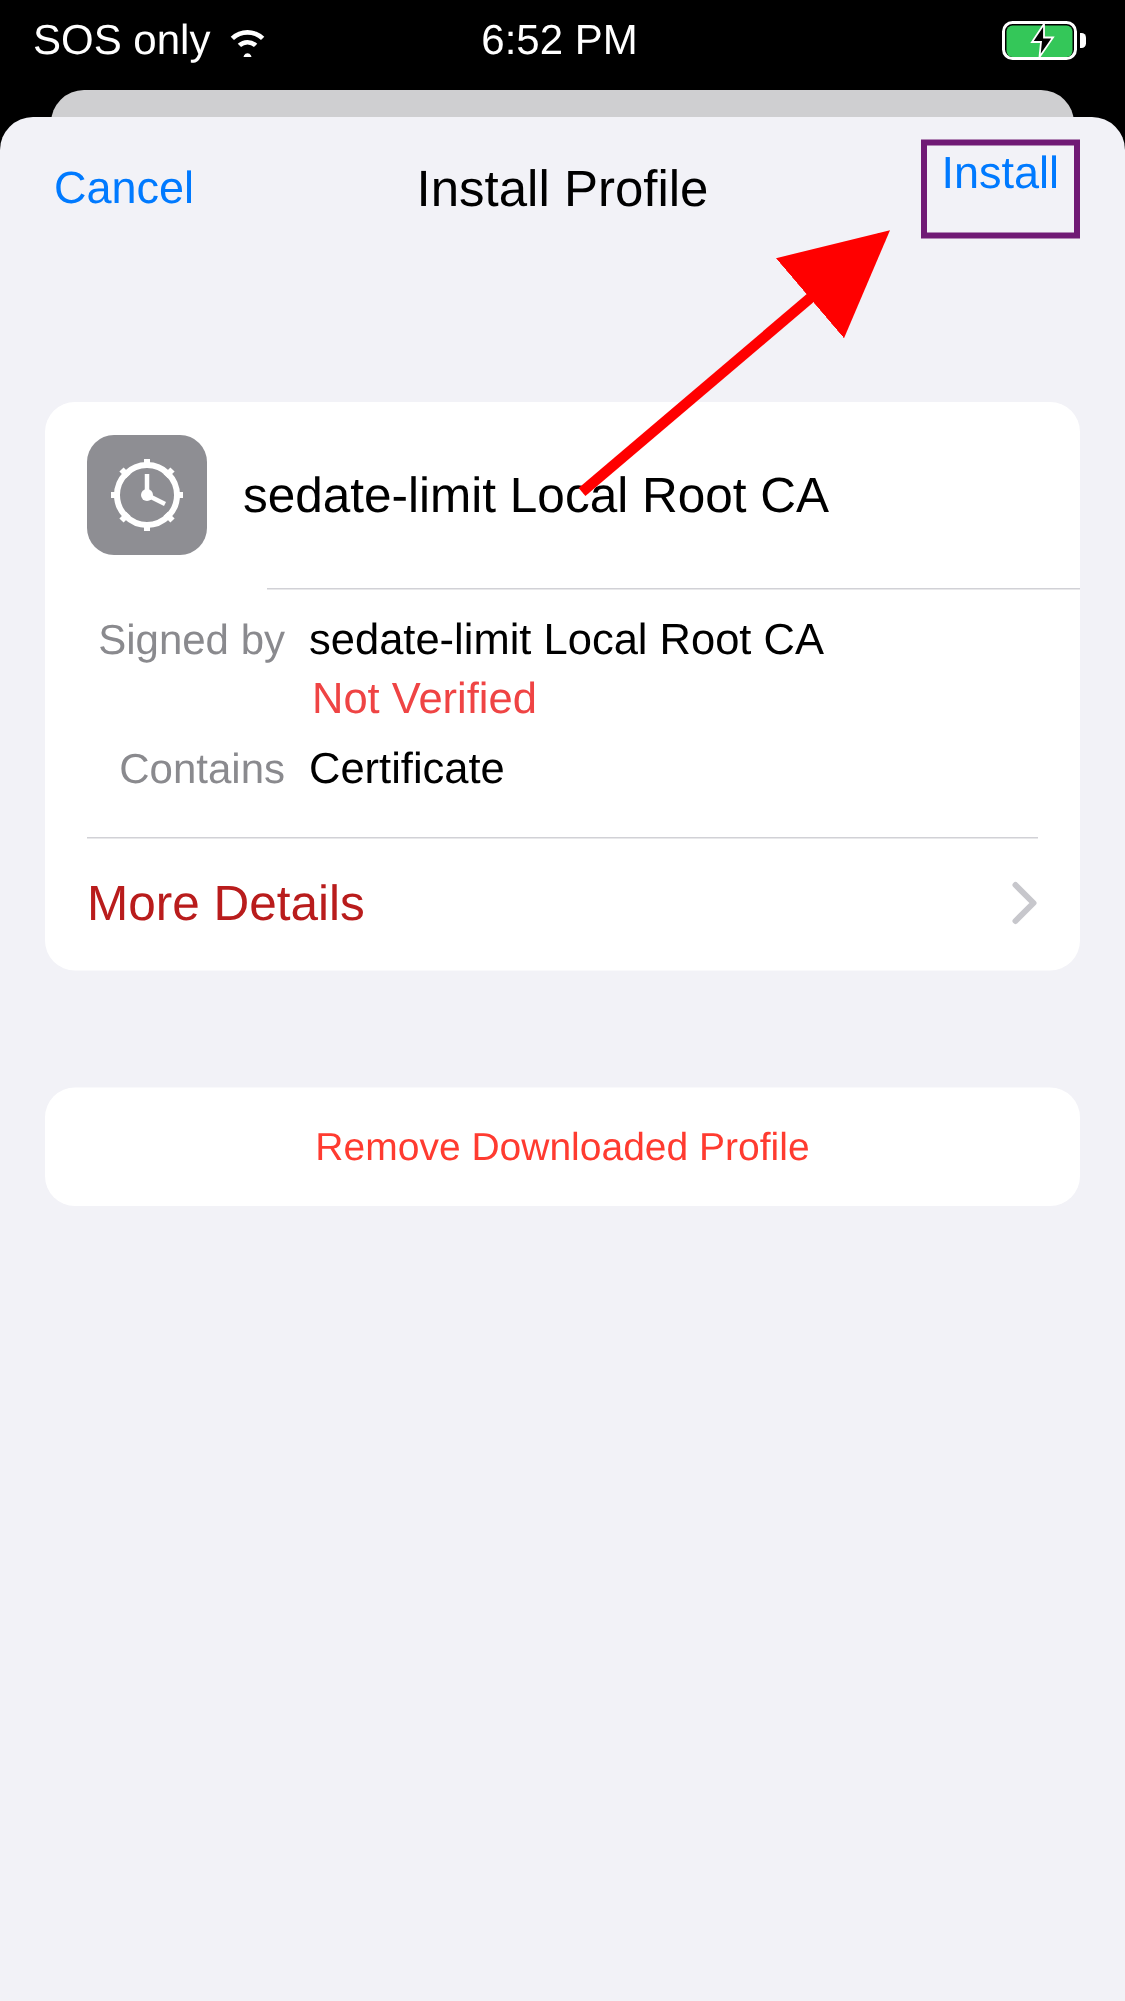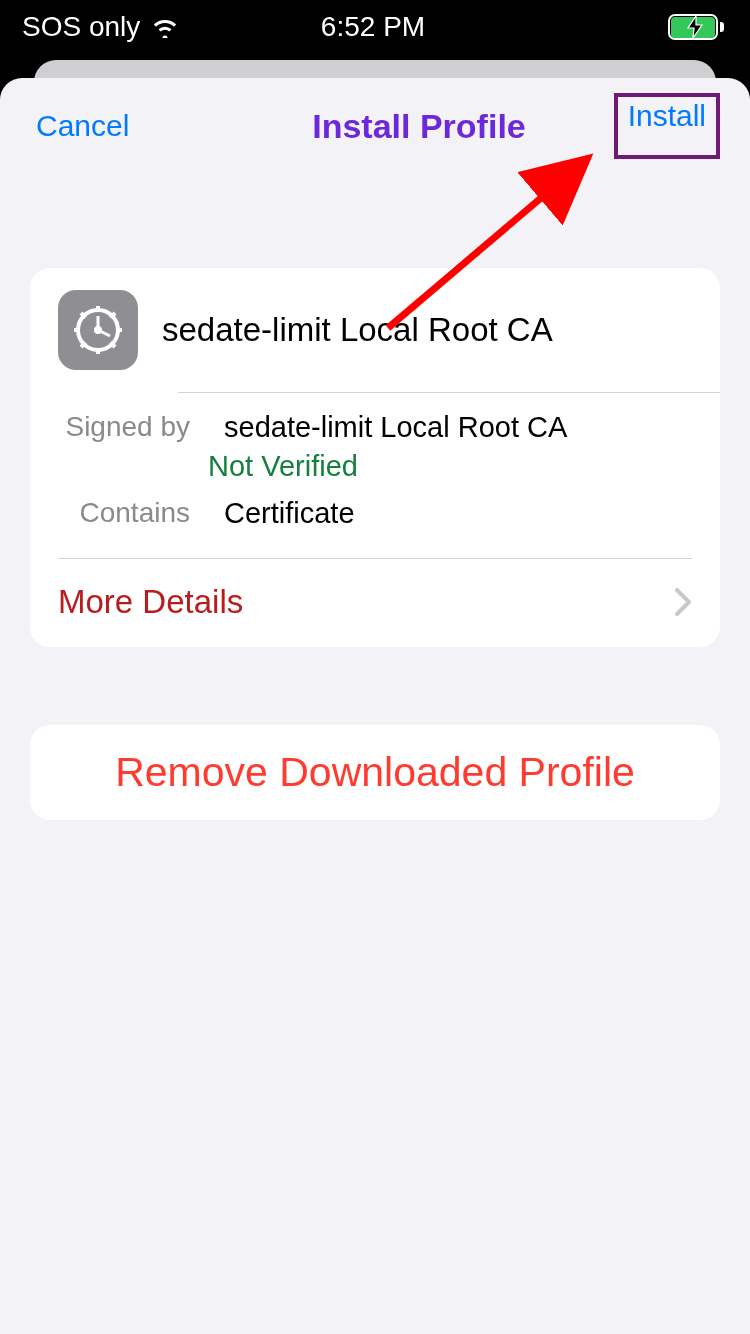--- a/index.html
+++ b/index.html
@@ -14,43 +14,43 @@
   .battery { width:56px; height:28px; position:relative; }
   .battery-body { width:50px; height:26px; border:2.5px solid #fff; border-radius:7px; position:absolute; left:0; top:1px; }
   .battery-fill { position:absolute; left:3px; top:4px; bottom:3px; width:44px; background:#34c759; border-radius:4px; }
   .battery-tip { position:absolute; right:0; top:9px; width:4px; height:10px; background:#fff; border-radius:0 3px 3px 0; }
   .bolt { position:absolute; left:18px; top:3px; width:18px; height:22px; }
   
   .sheet-peek { position:absolute; top:60px; left:34px; right:34px; height:40px; background:#cfcfd1; border-radius:22px 22px 0 0; }
   .sheet { position:absolute; top:78px; left:0; right:0; bottom:0; background:#f2f2f7; border-radius:22px 22px 0 0; overflow:hidden; }
   
   .nav { height:96px; display:flex; align-items:center; justify-content:space-between; padding:0 30px; }
-  .nav-title { position:absolute; left:50%; transform:translateX(-50%); font-size:34px; font-weight:700; color:#6d28d9;margin-left:44px; }
+  .nav-title { position:absolute; left:50%; transform:translateX(-50%); font-size:34px; font-weight:400; color:#000000; }
   .nav-btn { font-size:30px; color:#007aff; background:none; border:none; cursor:pointer; padding:4px 6px; }
   .nav-btn.install { border:4px solid #701a75; padding:2px 10px 22px 10px; }
   
   .arrow { position:absolute; pointer-events:none; }
   
   .card { margin:94px 30px 0 30px; background:#fff; border-radius:20px; overflow:hidden; }
   .profile-header { display:flex; align-items:center; padding:22px 28px 22px 28px; gap:24px; }
   .gear-badge { width:80px; height:80px; background:#8e8e93; border-radius:18px; display:flex; align-items:center; justify-content:center; flex-shrink:0; }
   .profile-name { font-size:33px; font-weight:400; color:#000; }
   .hr-inset { height:1px; background:#d1d1d6; margin-left:148px; }
   .info-block { padding:18px 28px 22px 28px; }
-  .info-row { display:flex; gap:34px; margin-bottom:6px; align-items:flex-start; }
+  .info-row { display:flex; gap:16px; margin-bottom:6px; align-items:flex-start; }
   .info-label { width:132px; text-align:right; color:#8a8a8e; font-size:28px; flex-shrink:0; }
   .info-val { font-size:29px; color:#000; }
-  .not-verified { color:#15803d; font-size:29px; margin-left:150px; margin-top:2px; margin-bottom:14px; }
+  .not-verified { color:#ef4444; font-size:29px; margin-left:150px; margin-top:2px; margin-bottom:14px; }
   .hr-full { height:1px; background:#d1d1d6; margin:0 28px 0 28px; }
   .more-row { display:flex; align-items:center; justify-content:space-between; padding:24px 28px 26px 28px; cursor:pointer; }
   .more-label { font-size:33px; color:#b91c1c; }
   .chevron { width:18px; height:30px; }
   
   .remove-card { margin:78px 30px 0 30px; background:#fff; border-radius:20px; padding:24px 0; text-align:center; cursor:pointer; }
-  .remove-label { font-size:41px; color:#ff3b30; }
+  .remove-label { font-size:26px; color:#ff3b30; }
 </style>
 </head>
 <body>
 
 <div class="device">
 
   <div class="status-bar">
     <div class="status-left">
       <span>SOS only</span>
       <svg class="wifi-icon" viewBox="0 0 30 22">

